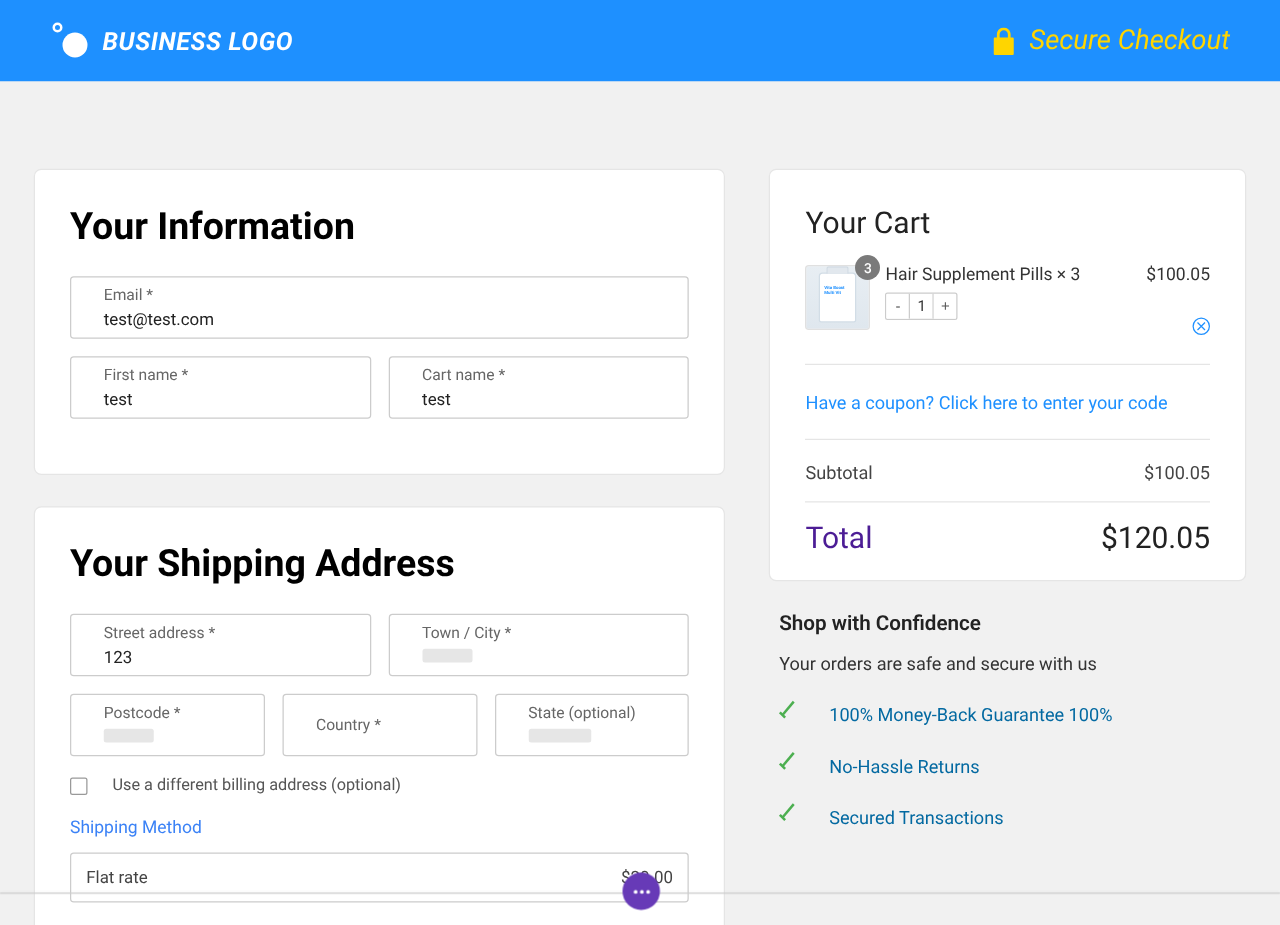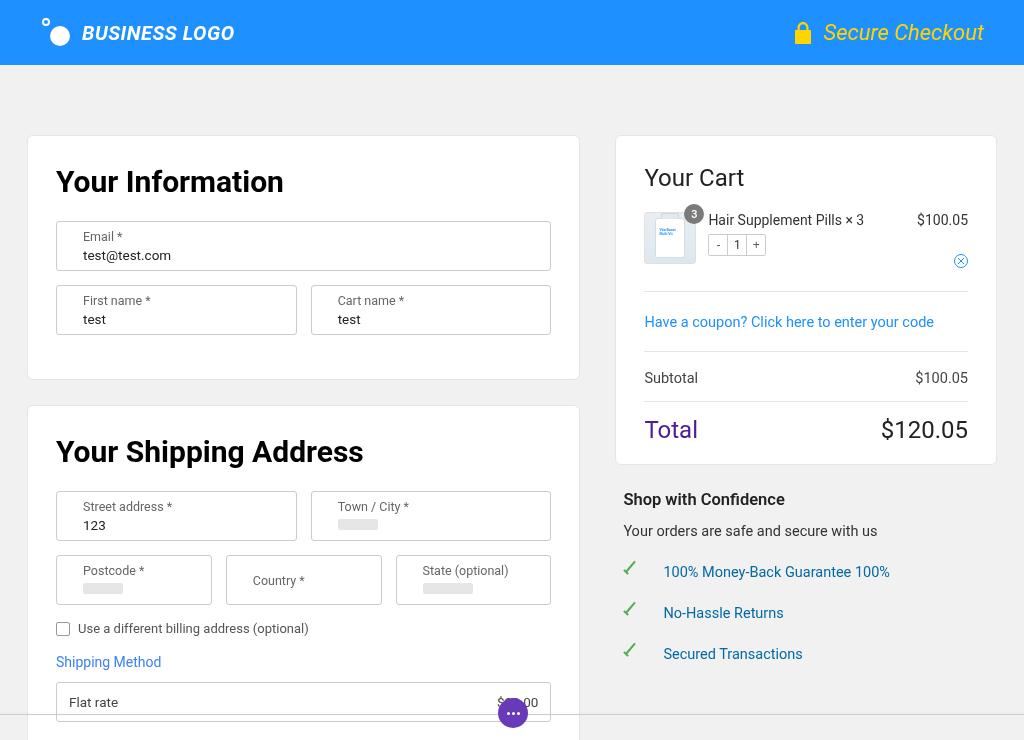--- a/index.html
+++ b/index.html
@@ -42,21 +42,21 @@
     
     .form-group { border: 1px solid #ccc; border-radius: 3px; padding: 7px 26px 6px; margin-bottom: 14px; position: relative; }
     .form-label { font-size: 12.5px; color: #666; display: block; margin-bottom: 1px; }
     .form-value { font-size: 13.5px; color: #222; min-height: 16px; line-height: 16px; }
     .form-ph { display:inline-block; height:11px; width:40px; background:#e6e6e6; border-radius:2px; filter: blur(0.4px); }
     .row { display: flex; gap: 14px; }
     .row .form-group, .row .col { flex: 1; }
     .row3 { display: flex; gap: 14px; }
     .row3 .form-group { flex: 1; }
     
-    .checkbox-row { display: flex; align-items: center; gap: 8px; font-size: 13px; color: #555; margin: 2px 0 18px; }
+    .checkbox-row { display: flex; align-items: center; gap: 20px; font-size: 13px; color: #555; margin: 2px 0 18px; }
     .checkbox-box { width: 14px; height: 14px; border: 1.5px solid #999; border-radius: 2px; }
     
     .subhead { font-size: 14px; color: #3b82f6; margin-bottom: 12px; }
     .ship-row { border: 1px solid #ccc; border-radius: 3px; padding: 11px 12px; display: flex; justify-content: space-between; font-size: 13.5px; color: #444; }
     
     .cart-title { font-size: 24px; font-weight: 400; color: #222; margin-bottom: 20px; }
     .cart-item { display: flex; gap: 12px; padding-bottom: 22px; border-bottom: 1px solid #e5e5e5; }
     .thumb { position: relative; width: 52px; height: 52px; background: linear-gradient(#e8eef3,#dfe7ee); border: 1px solid #e0e0e0; border-radius: 3px; display:flex; align-items:center; justify-content:center; }
     .bottle { width: 30px; height: 40px; background: #ffffff; border: 1px solid #d2dde6; border-radius: 3px 3px 2px 2px; position: relative; }
     .bottle .cap { position:absolute; top:-6px; left:50%; transform:translateX(-50%); width:18px; height:6px; background:#e2e8ee; border:1px solid #cfd9e2; border-bottom:none; border-radius:2px 2px 0 0;}

